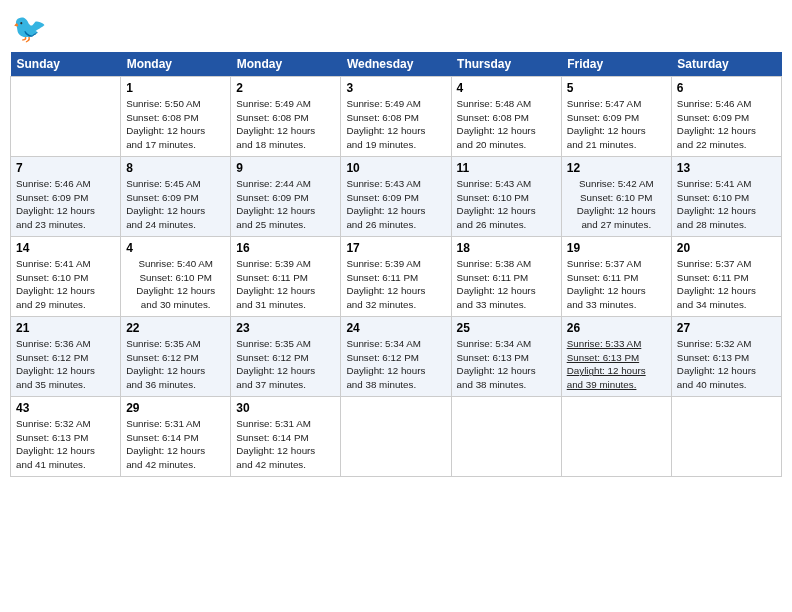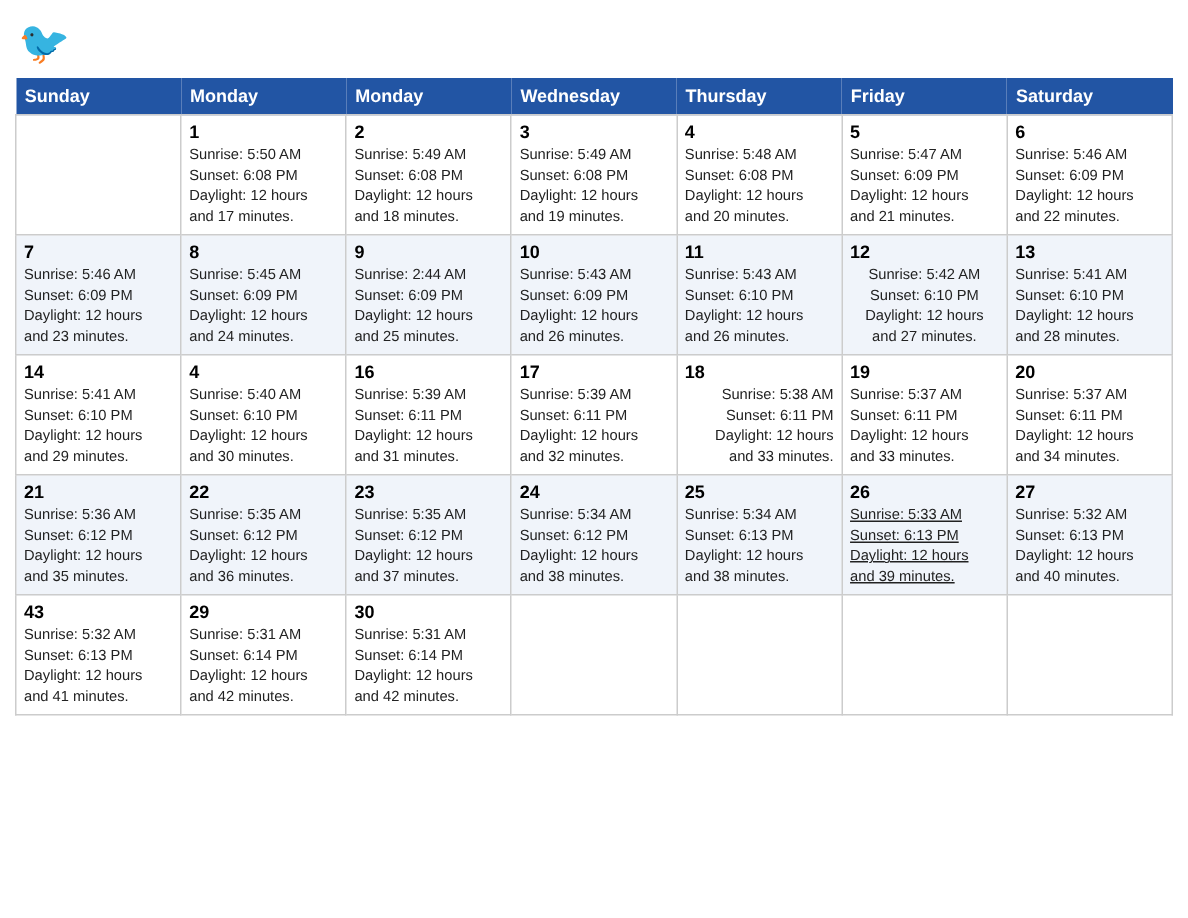--- a/index.html
+++ b/index.html
@@ -228,42 +228,42 @@
       <tr>
         <td>
           <span class="day-num">14</span>
           <div class="day-info" style="white-space: pre-line;">Sunrise: 5:41 AM
 Sunset: 6:10 PM
 Daylight: 12 hours
 and 29 minutes.</div>
         </td>
         <td>
           <span class="day-num">4</span>
-          <div class="day-info" style="white-space: pre-line;">Sunrise: 5:40 AM
+          <div class="day-info" style="white-space: pre-line; text-align: center;">Sunrise: 5:40 AM
 Sunset: 6:10 PM
 Daylight: 12 hours
 and 30 minutes.</div>
         </td>
         <td>
           <span class="day-num">16</span>
           <div class="day-info" style="white-space: pre-line;">Sunrise: 5:39 AM
 Sunset: 6:11 PM
 Daylight: 12 hours
 and 31 minutes.</div>
         </td>
         <td>
           <span class="day-num">17</span>
           <div class="day-info" style="white-space: pre-line;">Sunrise: 5:39 AM
 Sunset: 6:11 PM
 Daylight: 12 hours
 and 32 minutes.</div>
         </td>
         <td>
           <span class="day-num">18</span>
-          <div class="day-info" style="white-space: pre-line; text-align: right;">Sunrise: 5:38 AM
+          <div class="day-info" style="white-space: pre-line;">Sunrise: 5:38 AM
 Sunset: 6:11 PM
 Daylight: 12 hours
 and 33 minutes.</div>
         </td>
         <td>
           <span class="day-num">19</span>
           <div class="day-info" style="white-space: pre-line;">Sunrise: 5:37 AM
 Sunset: 6:11 PM
 Daylight: 12 hours
 and 33 minutes.</div>

